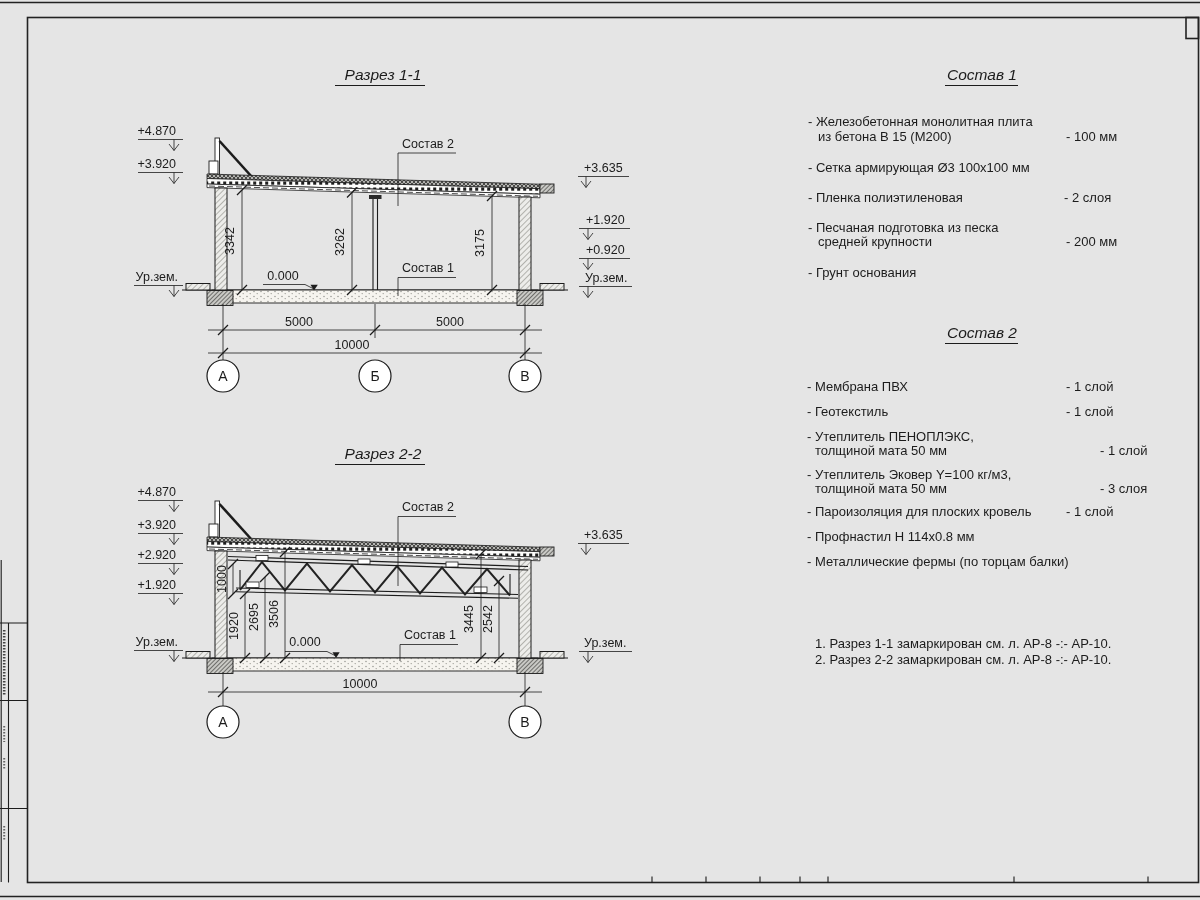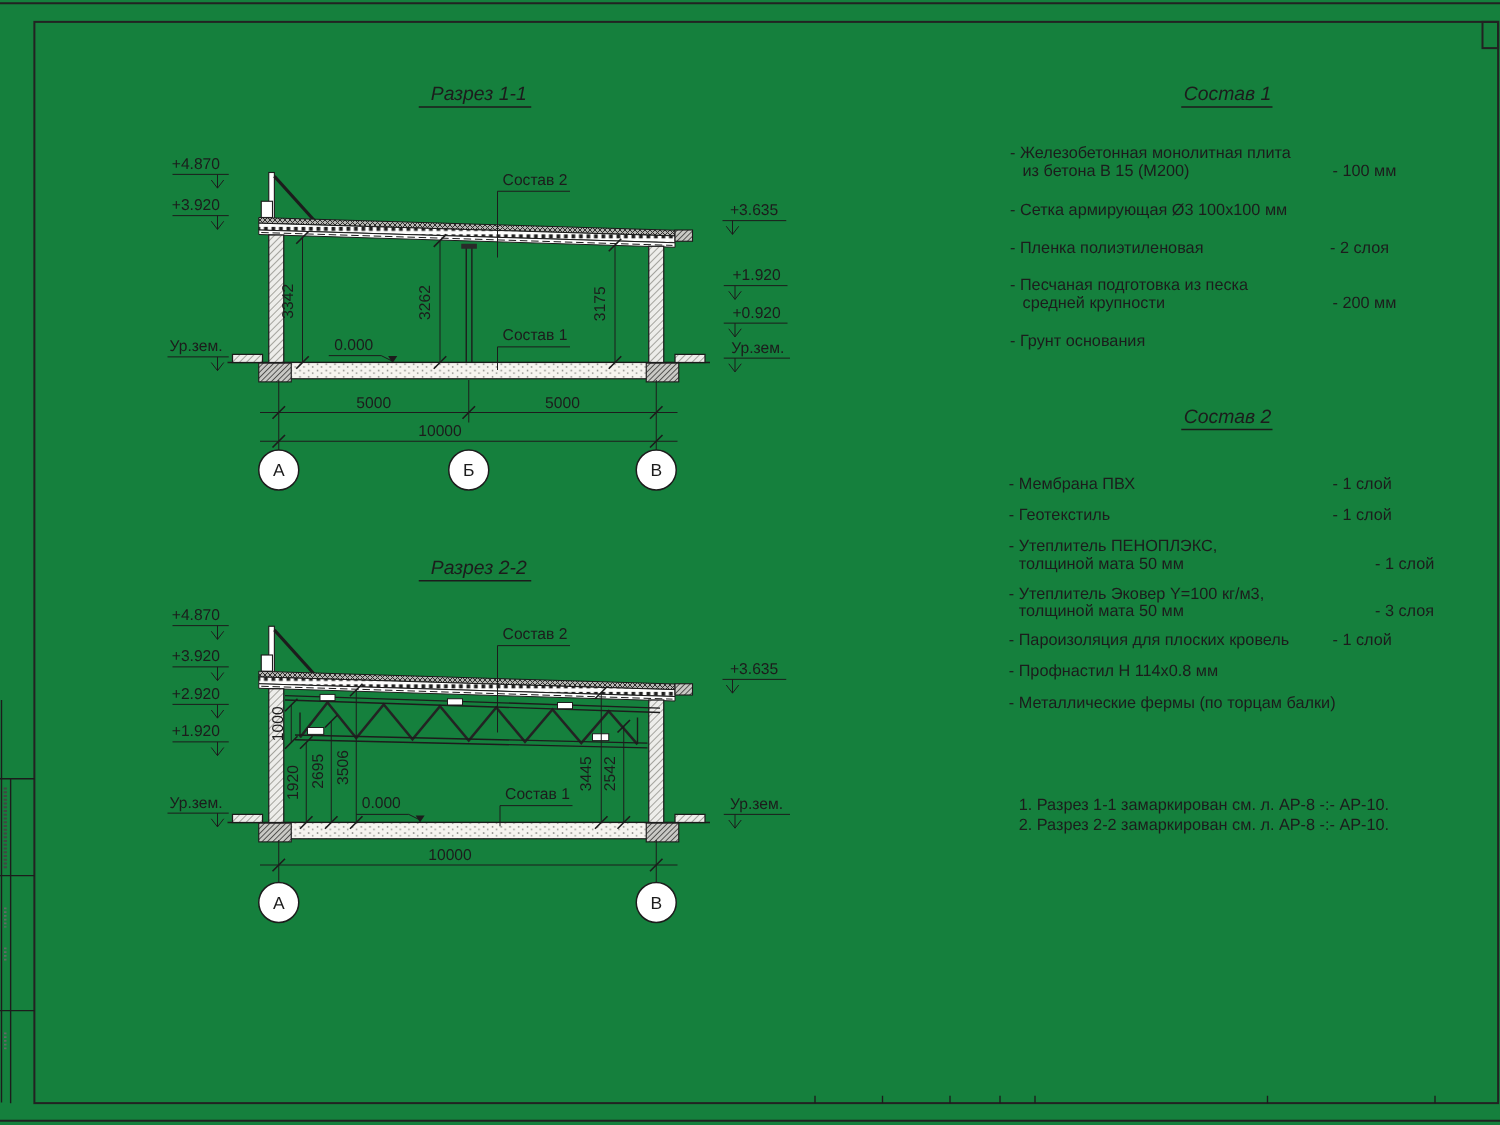--- a/index.html
+++ b/index.html
@@ -1,16 +1,16 @@
 <!DOCTYPE html>
 <html><head>
 <meta charset="utf-8">
 <style>
   html,body{margin:0;padding:0;background:#ffffff;}
-  .sheet{position:relative;width:1200px;height:900px;background:#15803d;overflow:hidden;}
+  .sheet{position:relative;width:1200px;height:900px;background:#e5e5e5;overflow:hidden;}
   svg{position:absolute;left:0;top:0;}
   text{font-family:"Liberation Sans","DejaVu Sans",sans-serif;fill:#1c1c1c;}
   .s16i{font-size:15.5px;font-style:italic;}
   .s13{font-size:13px;}
   .s125{font-size:12.5px;}
   .s14{font-size:14px;}
   .mid{text-anchor:middle;}
   .end{text-anchor:end;}
   .frame{stroke:#222;stroke-width:1.6;fill:none;}
   .ln{stroke:#1c1c1c;stroke-width:1.1;fill:none;}

